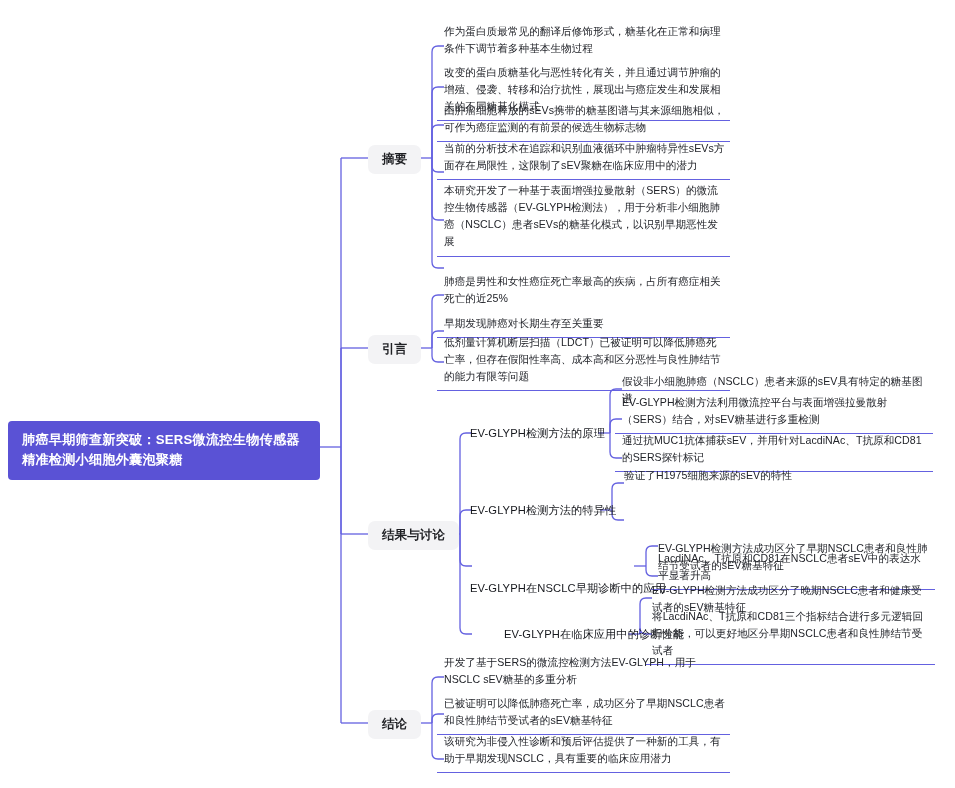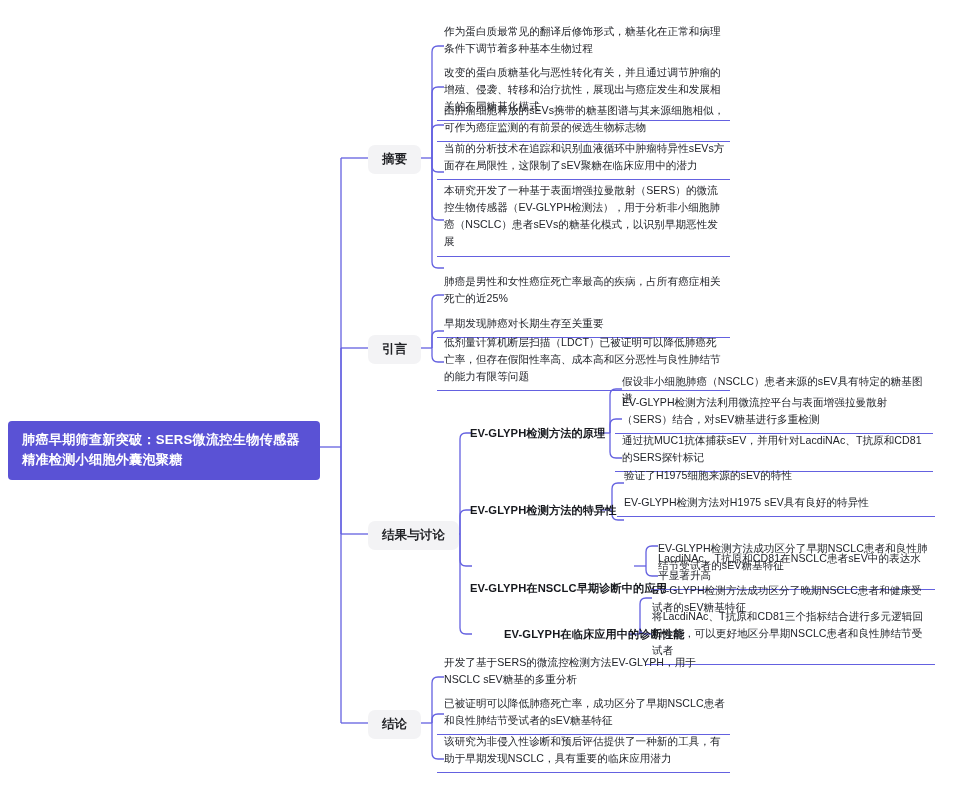--- a/index.html
+++ b/index.html
@@ -53,21 +53,21 @@
     font-weight: 700;
     color: #1f2024;
     white-space: nowrap;
     line-height: 1.3;
   }
 
   
   .sub-label {
     position: absolute;
     font-size: 11.2px;
-    font-weight: 700;
+    font-weight: 400;
     color: #16181d;
     white-space: nowrap;
     line-height: 1.35;
     letter-spacing: .1px;
   }
 
   
   .leaf {
     position: absolute;
     font-size: 10.6px;
@@ -158,21 +158,20 @@
 
   <div class="branch-chip" style="left:368px; top:521px;">结果与讨论</div>
 
   <div class="sub-label" style="left:470px; top:426px;">EV-GLYPH检测方法的原理</div>
   <div class="leaf noline" style="left:615px; top:369px; width:318px;">假设非小细胞肺癌（NSCLC）患者来源的sEV具有特定的糖基图谱</div>
   <div class="leaf" style="left:615px; top:390px; width:318px;">EV-GLYPH检测方法利用微流控平台与表面增强拉曼散射（SERS）结合，对sEV糖基进行多重检测</div>
   <div class="leaf" style="left:615px; top:428px; width:318px;">通过抗MUC1抗体捕获sEV，并用针对LacdiNAc、T抗原和CD81的SERS探针标记</div>
 
   <div class="sub-label" style="left:470px; top:503px;">EV-GLYPH检测方法的特异性</div>
   <div class="leaf noline" style="left:617px; top:463px; width:318px;">验证了H1975细胞来源的sEV的特性</div>
-  <div class="leaf" style="left:617px; top:490px; width:318px;">EV-GLYPH检测方法对H1975 sEV具有良好的特异性</div>
 
   <div class="sub-label" style="left:470px; top:581px;">EV-GLYPH在NSCLC早期诊断中的应用</div>
   <div class="leaf noline" style="left:651px; top:536px; width:284px;">EV-GLYPH检测方法成功区分了早期NSCLC患者和良性肺结节受试者的sEV糖基特征</div>
   <div class="leaf" style="left:651px; top:546px; width:284px;">LacdiNAc、T抗原和CD81在NSCLC患者sEV中的表达水平显著升高</div>
 
   <div class="sub-label" style="left:470px; top:627px;padding-left:34px;">EV-GLYPH在临床应用中的诊断性能</div>
   <div class="leaf noline" style="left:645px; top:578px; width:290px;">EV-GLYPH检测方法成功区分了晚期NSCLC患者和健康受试者的sEV糖基特征</div>
   <div class="leaf" style="left:645px; top:604px; width:290px;">将LacdiNAc、T抗原和CD81三个指标结合进行多元逻辑回归分析，可以更好地区分早期NSCLC患者和良性肺结节受试者</div>
 
   <div class="branch-chip" style="left:368px; top:710px;">结论</div>

